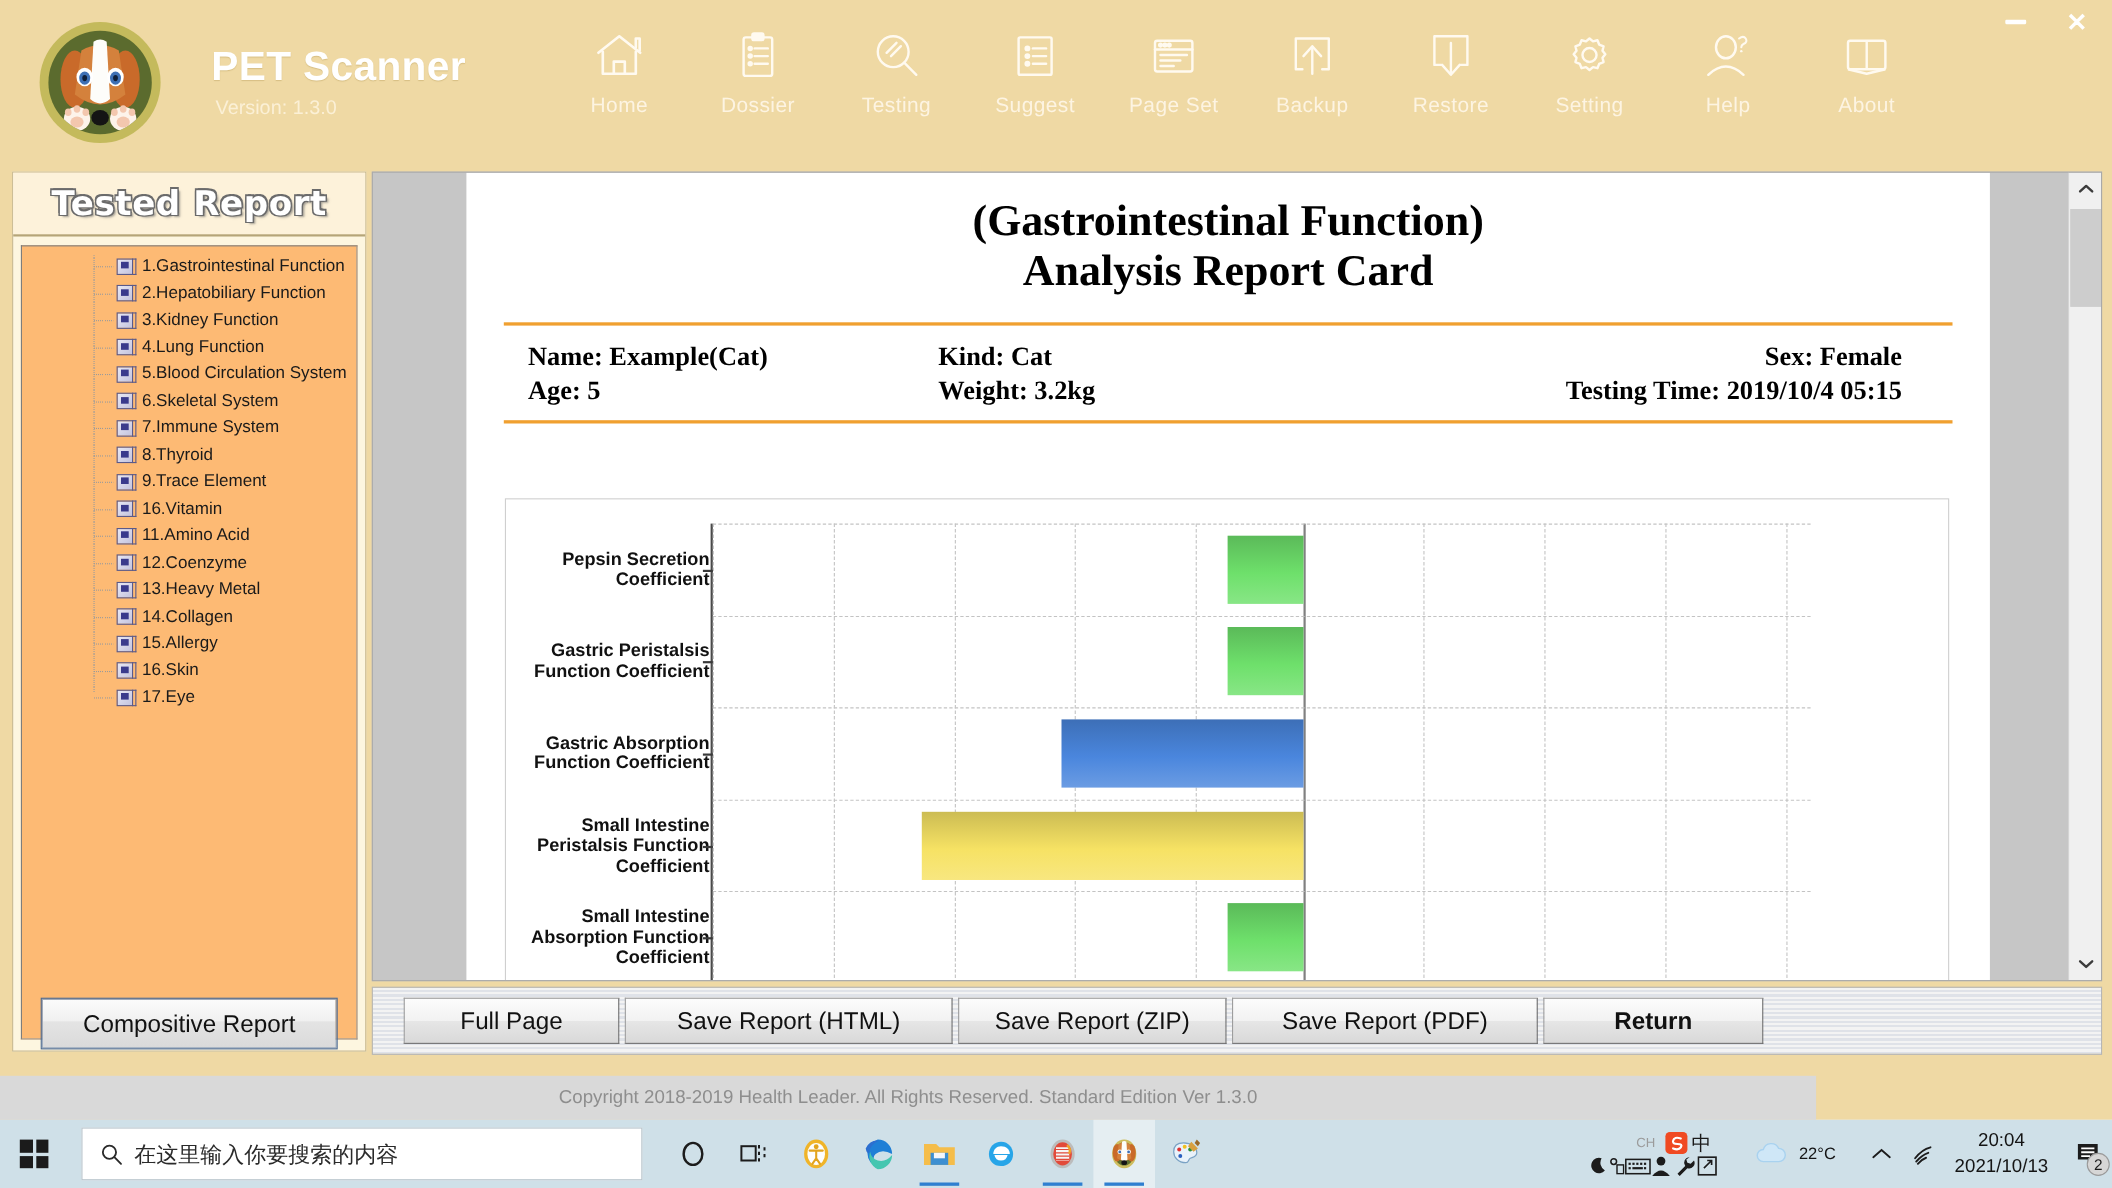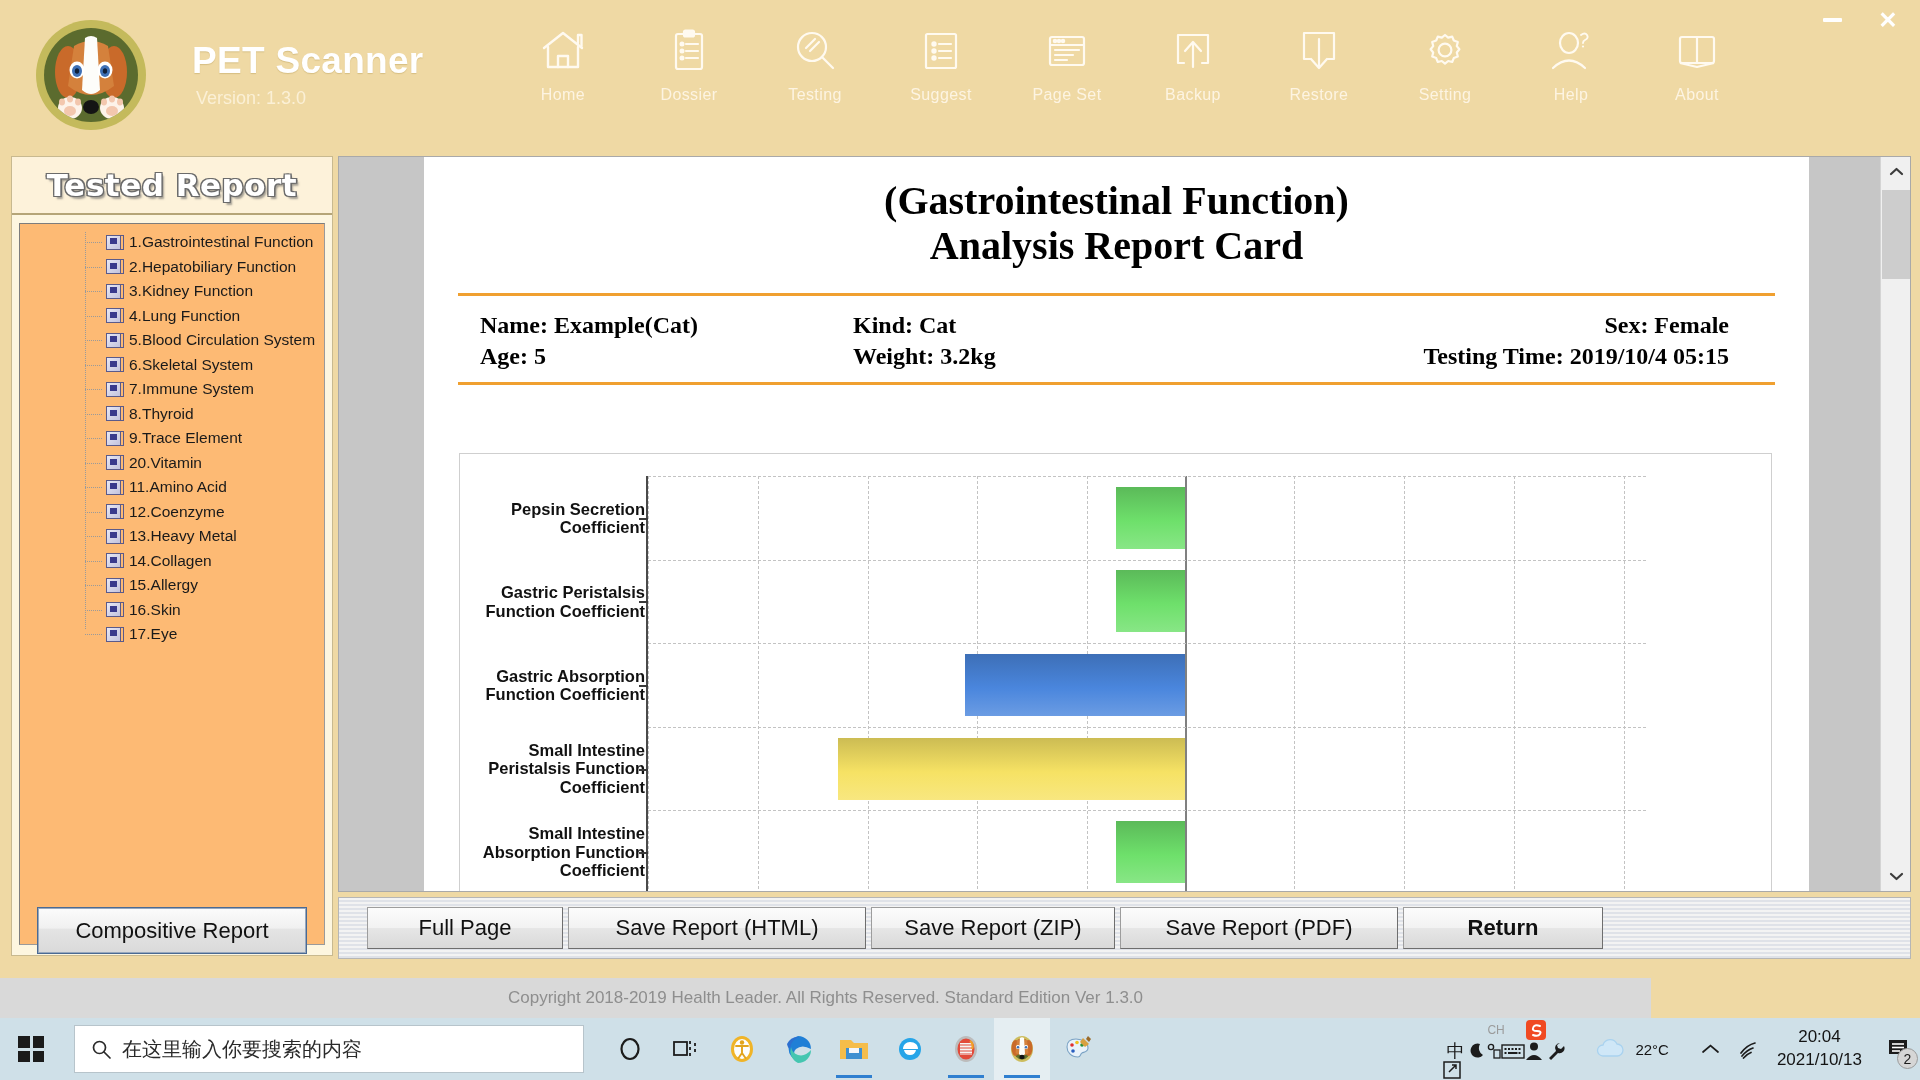--- a/index.html
+++ b/index.html
@@ -66,21 +66,21 @@
     display: flex; align-items: flex-start;
   }
   .nav-item {
     width: 126px;
     display: flex; flex-direction: column; align-items: center;
     cursor: pointer;
   }
   .nav-icon { height: 58px; display: flex; align-items: center; justify-content: center; }
   .nav-label {
     margin-top: 6px;
-    color: #fdf4e2; font-size: 16px; letter-spacing: .4px;
+    color: #fdf4e2; font-size: 19px; letter-spacing: .4px;
   }
 
   
   .left-panel {
     position: absolute; left: 11px; top: 156px;
     width: 322px; height: 800px;
     background: #fdf6e0;
     border: 1px solid #c8b98f;
   }
   .panel-title-bar {
@@ -614,21 +614,21 @@
                 <span class="fold"></span>
               </div>
               <span class="tree-label">9.Trace Element</span>
             </div>
             <div class="tree-row">
               <div class="tree-dotline"></div>
               <div class="tree-icon">
                 <span class="doc"></span>
                 <span class="fold"></span>
               </div>
-              <span class="tree-label">20.Vitamin</span>
+              <span class="tree-label">16.Vitamin</span>
             </div>
             <div class="tree-row">
               <div class="tree-dotline"></div>
               <div class="tree-icon">
                 <span class="doc"></span>
                 <span class="fold"></span>
               </div>
               <span class="tree-label">11.Amino Acid</span>
             </div>
             <div class="tree-row">
@@ -880,21 +880,21 @@
           <circle cx="19" cy="11" r="1.8" fill="#2a8f3a"></circle>
             <circle cx="10" cy="17" r="1.8" fill="#2a5fc0"></circle>
           <path d="M20 4 L26 10 L22 13 L17 8 Z" fill="#d8a040"></path>
           <path d="M25 2 l3 3 l-2 3 l-3 -3 Z" fill="#9a6a2a"></path>
         </svg>
       </div>
     </div>
 
     <div class="tray">
       <div class="tray-ime">
-        <span style="font-size:12px;color:#9b9b9b;margin-right:20px;padding-left:44px;">CH</span>
+        <span style="font-size:12px;color:#9b9b9b;margin-right:8px;padding-left:44px;">CH</span>
         <svg width="22" height="22" viewBox="0 0 22 22">
             <rect x="1" y="1" width="20" height="20" rx="4" fill="#f04a22"></rect>
             <path d="M15 7 q-6 -2 -7 2 q-1 3 4 3 q5 0 3 3 q-2 3 -7 1" stroke="#fff" stroke-width="2" fill="none" stroke-linecap="round"></path>
           </svg>
         <span style="font-size:18px;margin:0 3px;">中</span>
         <svg width="18" height="18" viewBox="0 0 18 18">
             <path d="M13 2 a7 7 0 1 0 3 11 a8 8 0 0 1 -3 -11Z" fill="#1c1c1c"></path>
           </svg>
         <svg width="16" height="16" viewBox="0 0 16 16">
             <circle cx="6" cy="4" r="2.6" fill="none" stroke="#1c1c1c" stroke-width="1.4"></circle>

